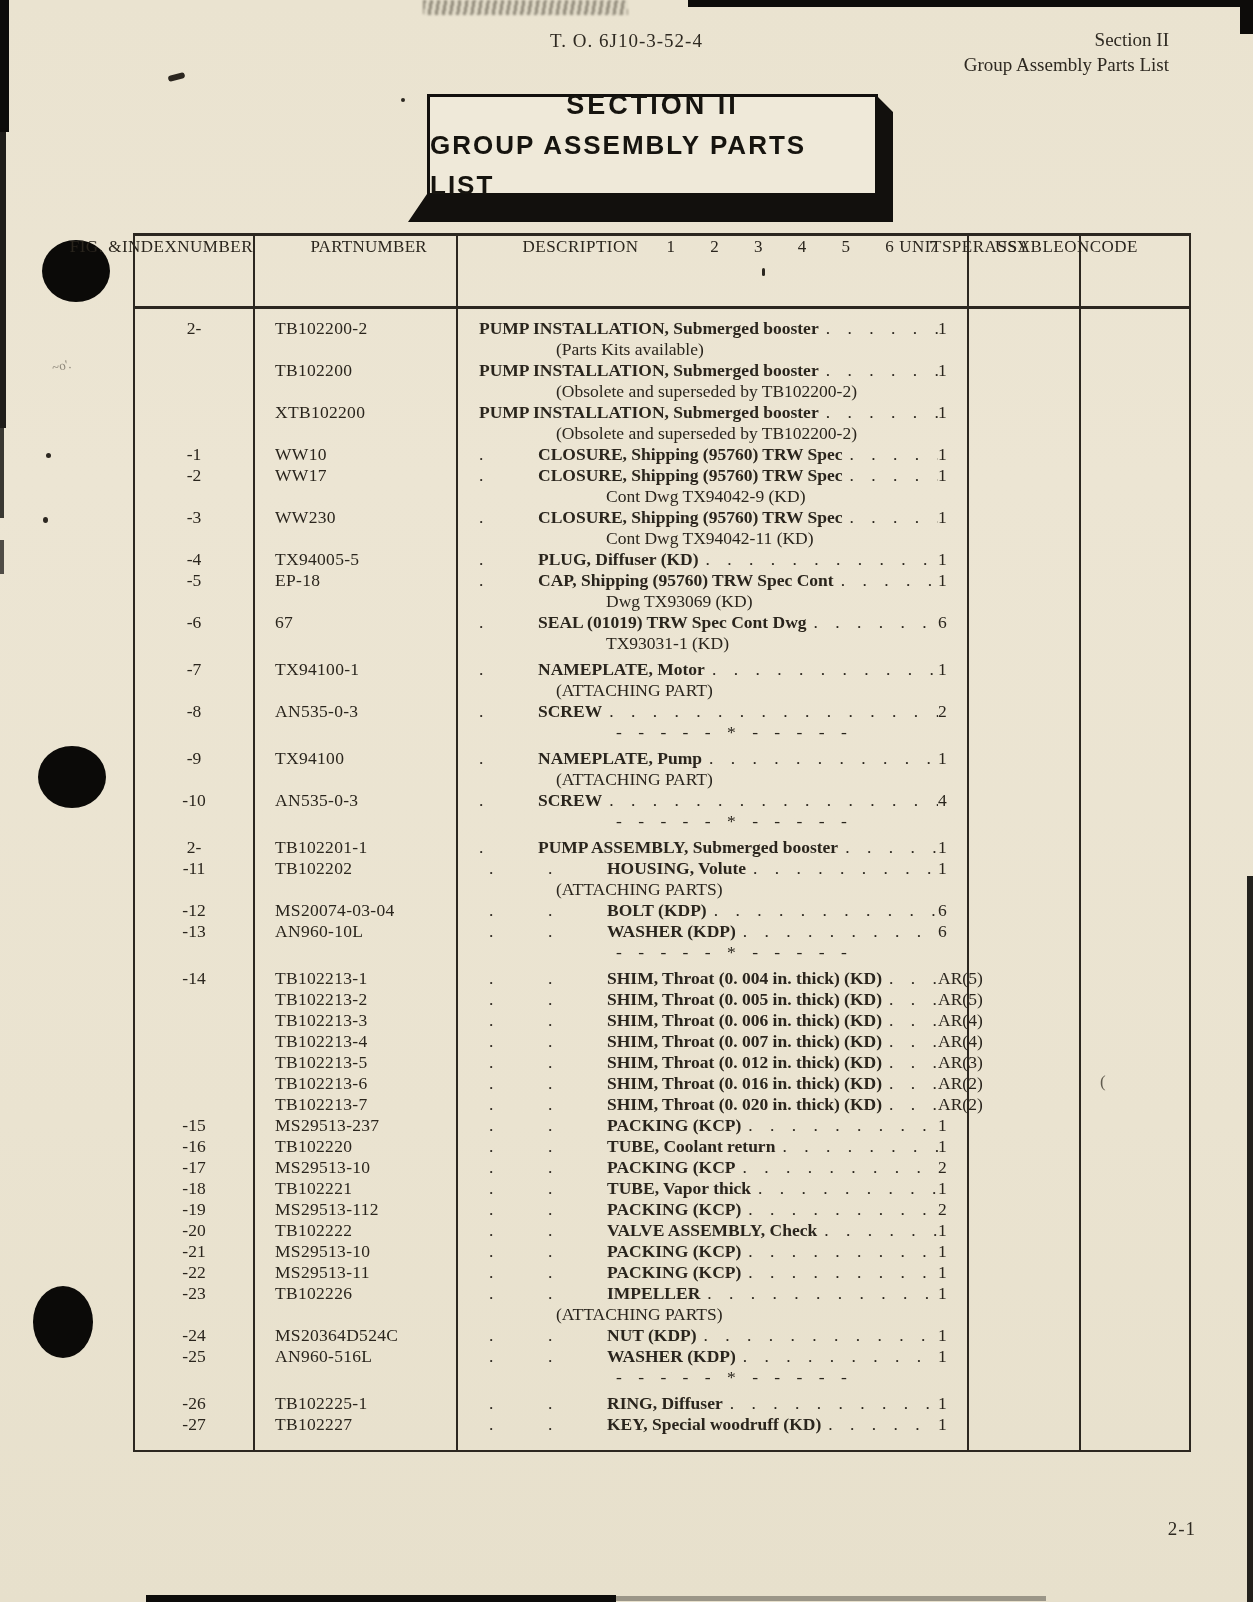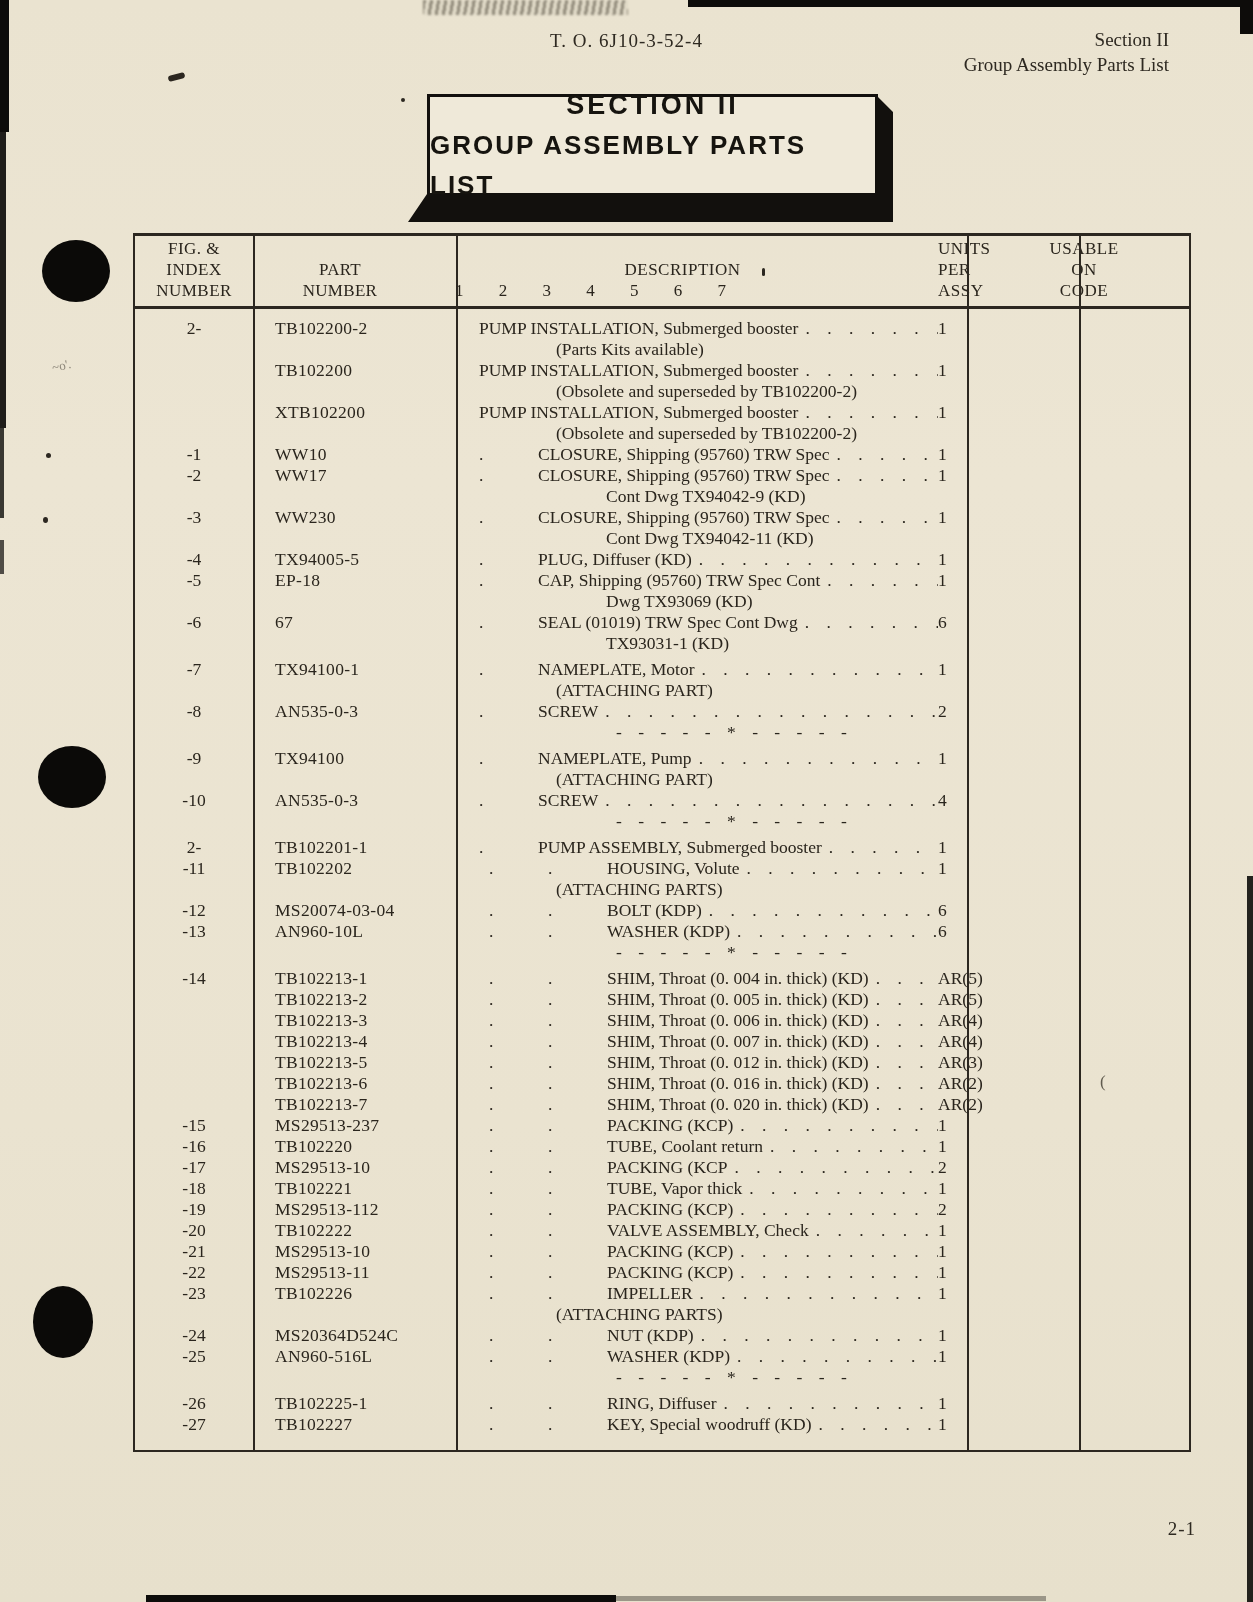--- a/index.html
+++ b/index.html
@@ -24,36 +24,36 @@
               font-family:"Liberation Sans", sans-serif;font-weight:bold;color:#16140f;}
   .banner-box .l1{font-size:27px;letter-spacing:3px;line-height:40px;}
   .banner-box .l2{font-size:26px;letter-spacing:2px;line-height:40px;}
   
   .ptable{position:absolute;left:133px;top:233px;width:1058px;height:1219px;
           border:2px solid #2c2720;border-top-width:3px;box-sizing:border-box;
           color:#2a251d;font-size:17.5px;}
   .vline{position:absolute;top:0;bottom:0;width:2px;background:#2c2720;}
   .thead{height:70px;border-bottom:3px solid #2c2720;display:flex;
          font-size:17px;line-height:21px;}
-  .th{display:flex;flex-direction:column;justify-content:flex-end;
+  .th{display:flex;flex-direction:row;justify-content:flex-end;
       padding-bottom:5px;text-align:center;letter-spacing:.5px;}
   .th div{white-space:nowrap;}
   .th-desc .nums{text-align:left;padding-left:28px;word-spacing:30px;}
   .tbody{position:relative;padding-top:9px;}
   .tr{display:flex;line-height:21px;}
   .tr.gap{margin-top:5px;}
   .c1{width:118px;text-align:center;flex:none;}
   .c2{width:174px;padding-left:22px;box-sizing:border-box;flex:none;letter-spacing:.3px;}
   .c3{width:511px;padding-left:52px;box-sizing:border-box;flex:none;
       display:flex;overflow:hidden;white-space:nowrap;}
   .c4{width:92px;text-align:left;box-sizing:border-box;padding-right:26px;flex:none;}
   .c5{width:108px;flex:none;}
   .dot{display:inline-block;width:59px;flex:none;}
   .shim{display:inline-block;width:10px;flex:none;}
-  .dtext{flex:none;}
+  .dtext{flex:none;font-weight:bold;}
   .leader{flex:1;overflow:hidden;white-space:nowrap;letter-spacing:6.5px;
           margin-left:7px;color:#2a251d;}
   .note-line{padding-left:77px;}
   .cont-line{padding-left:127px;}
   .sep-line{padding-left:137px;letter-spacing:6px;}
   
   .page-num{position:absolute;top:1518px;right:57px;font-size:19px;
             letter-spacing:1px;color:#2e2921;}
   .stray-paren{position:absolute;left:1100px;top:1072px;font-size:17px;color:rgba(50,45,35,.75);}
   .smudge{position:absolute;left:423px;top:0;width:205px;height:15px;

